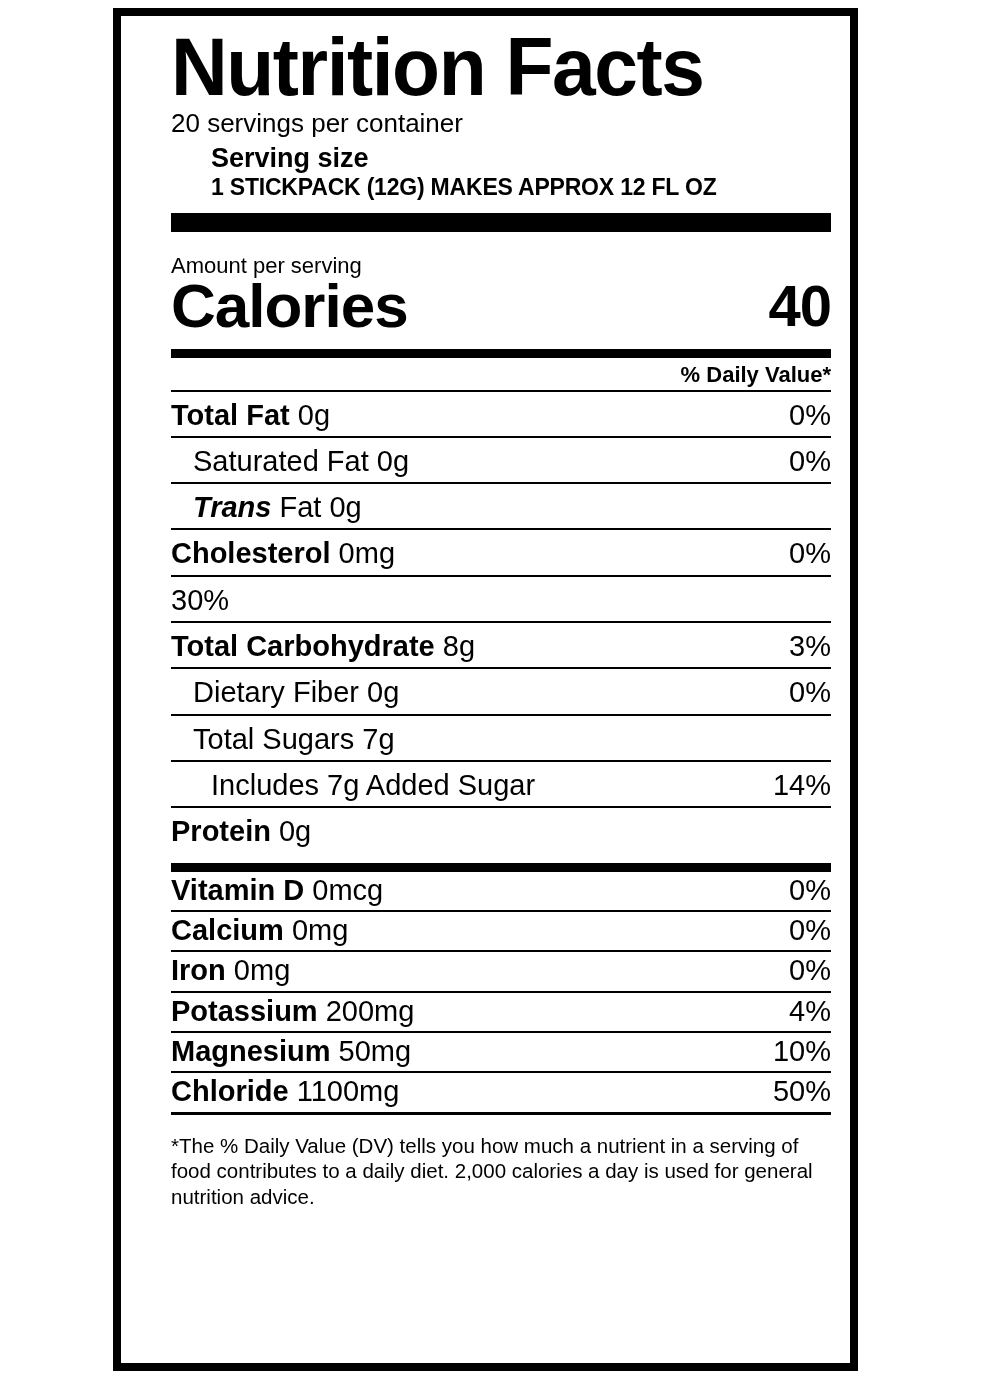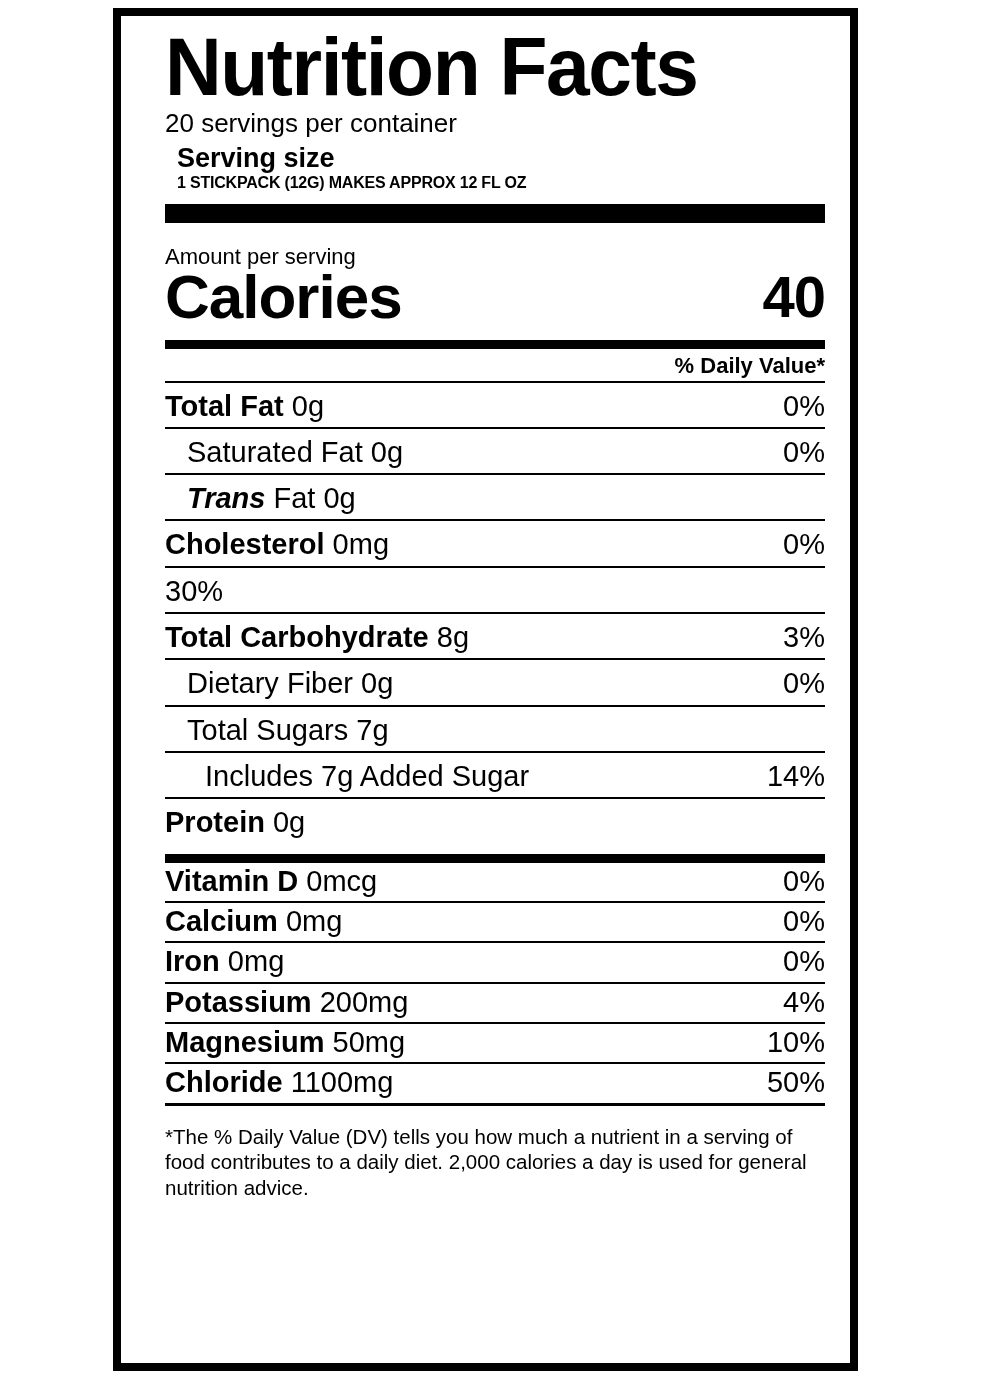--- a/index.html
+++ b/index.html
@@ -27,21 +27,21 @@
     left: 113px;
     top: 8px;
     width: 745px;
     height: 1363px;
     background: #ffffff;
     border: 8px solid #000000;
     box-sizing: border-box;
   }
   .panel {
     position: absolute;
-    left: 44px;
+    left: 50px;
     top: 14px;
     width: 660px;
     box-sizing: border-box;
   }
 
   
   .nf-title {
     font-family: "Liberation Sans", sans-serif;
     font-weight: bold;
     font-size: 81px;
@@ -64,22 +64,22 @@
     margin-top: 5px;
     white-space: nowrap;
     flex-direction: column;
   }
   .serving-size-row .label {
     font-weight: bold;
     font-size: 27px;
   }
   .serving-size-row .value {
     font-weight: bold;
-    font-size: 16px;
-    margin-left: 12px;
+    font-size: 23px;
+    margin-left: 40px;
     letter-spacing: -0.2px;
   }
 
   
   .rule-thick {
     height: 19px;
     background: #000;
     margin: 12px 0 0 0;
   }
   .rule-med {

